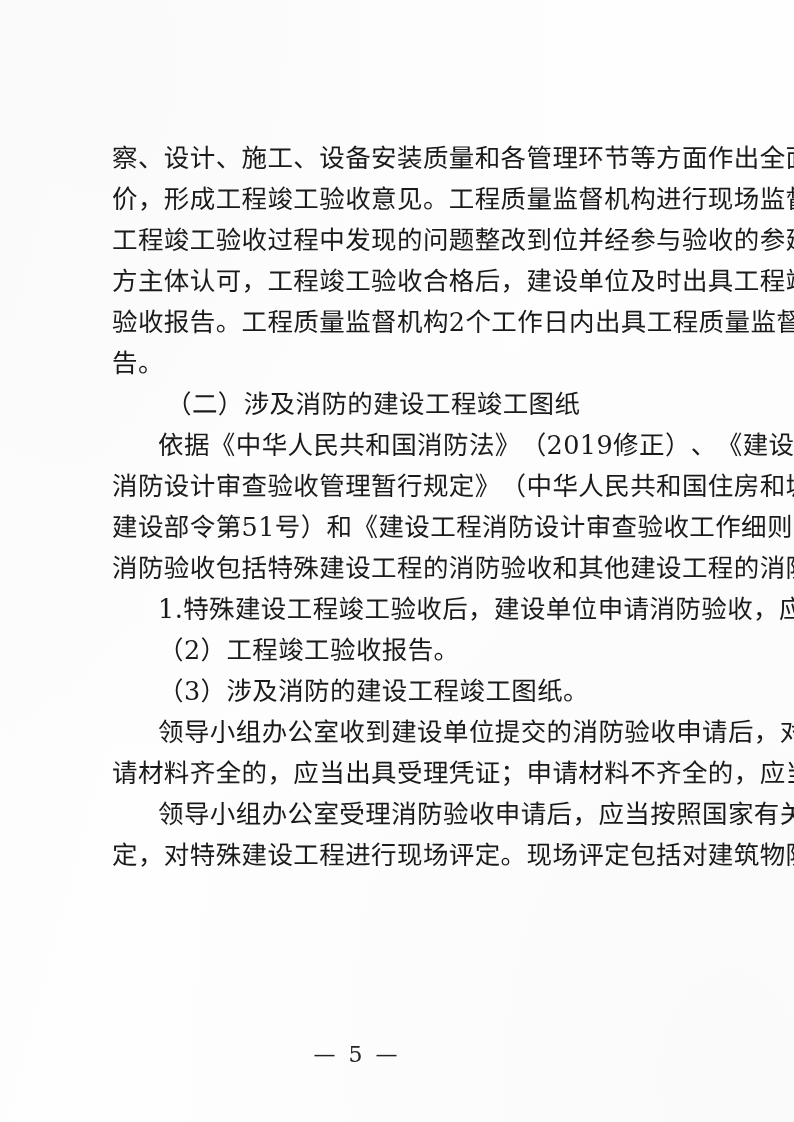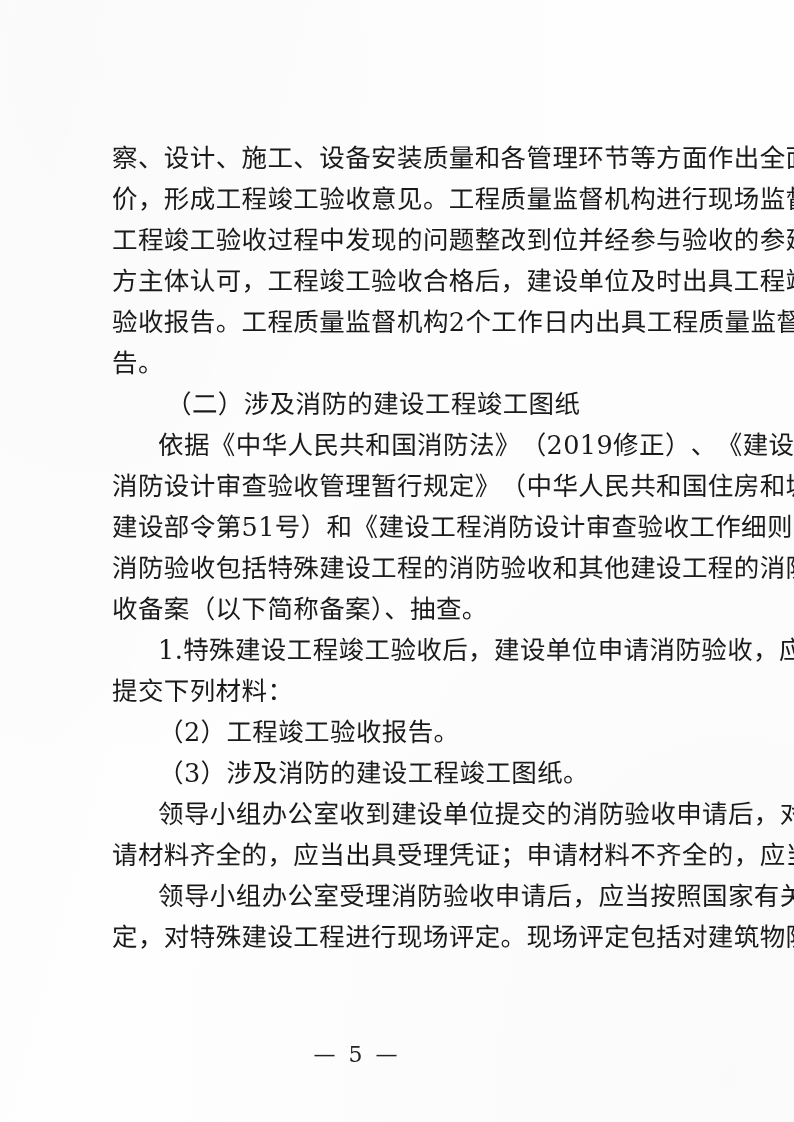--- a/index.html
+++ b/index.html
@@ -337,21 +337,20 @@
         <span>其</span>
         <span>他</span>
         <span>建</span>
         <span>设</span>
         <span>工</span>
         <span>程</span>
         <span>的</span>
         <span>消</span>
         <span>防</span>
       </div>
-      <div class="ln">收备案（以下简称备案）、抽查。</div>
       <div class="ln ind just">
         <span>1</span>
         <span>.</span>
         <span>特</span>
         <span>殊</span>
         <span>建</span>
         <span>设</span>
         <span>工</span>
         <span>程</span>
         <span>竣</span>
@@ -366,21 +365,20 @@
         <span>位</span>
         <span>申</span>
         <span>请</span>
         <span>消</span>
         <span>防</span>
         <span>验</span>
         <span>收</span>
         <span>，</span>
         <span>应</span>
       </div>
-      <div class="ln">提交下列材料：</div>
       <div class="ln ind-sub">（2）工程竣工验收报告。</div>
       <div class="ln ind-sub">（3）涉及消防的建设工程竣工图纸。</div>
       <div class="ln ind just">
         <span>领</span>
         <span>导</span>
         <span>小</span>
         <span>组</span>
         <span>办</span>
         <span>公</span>
         <span>室</span>

